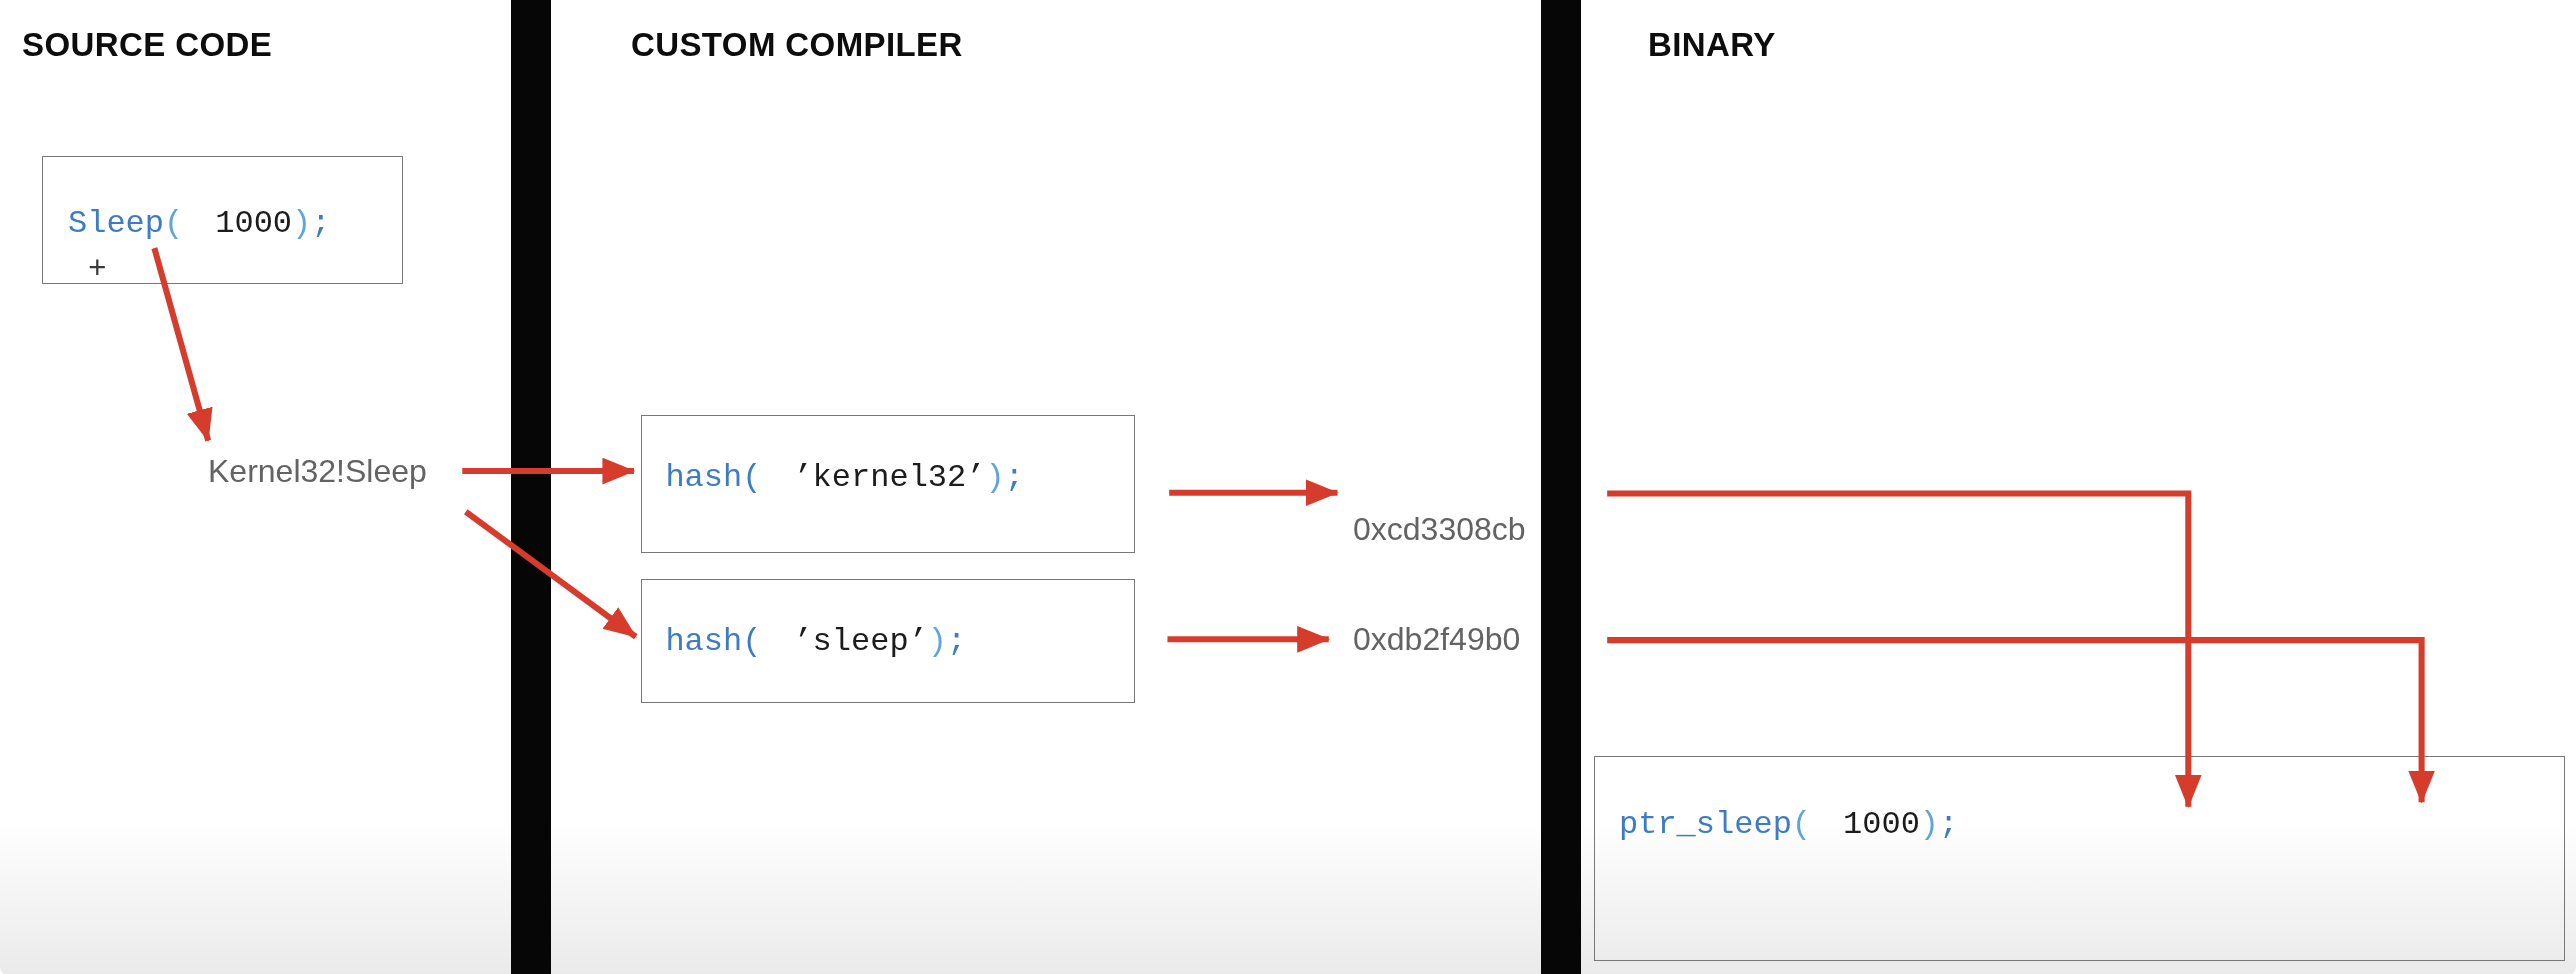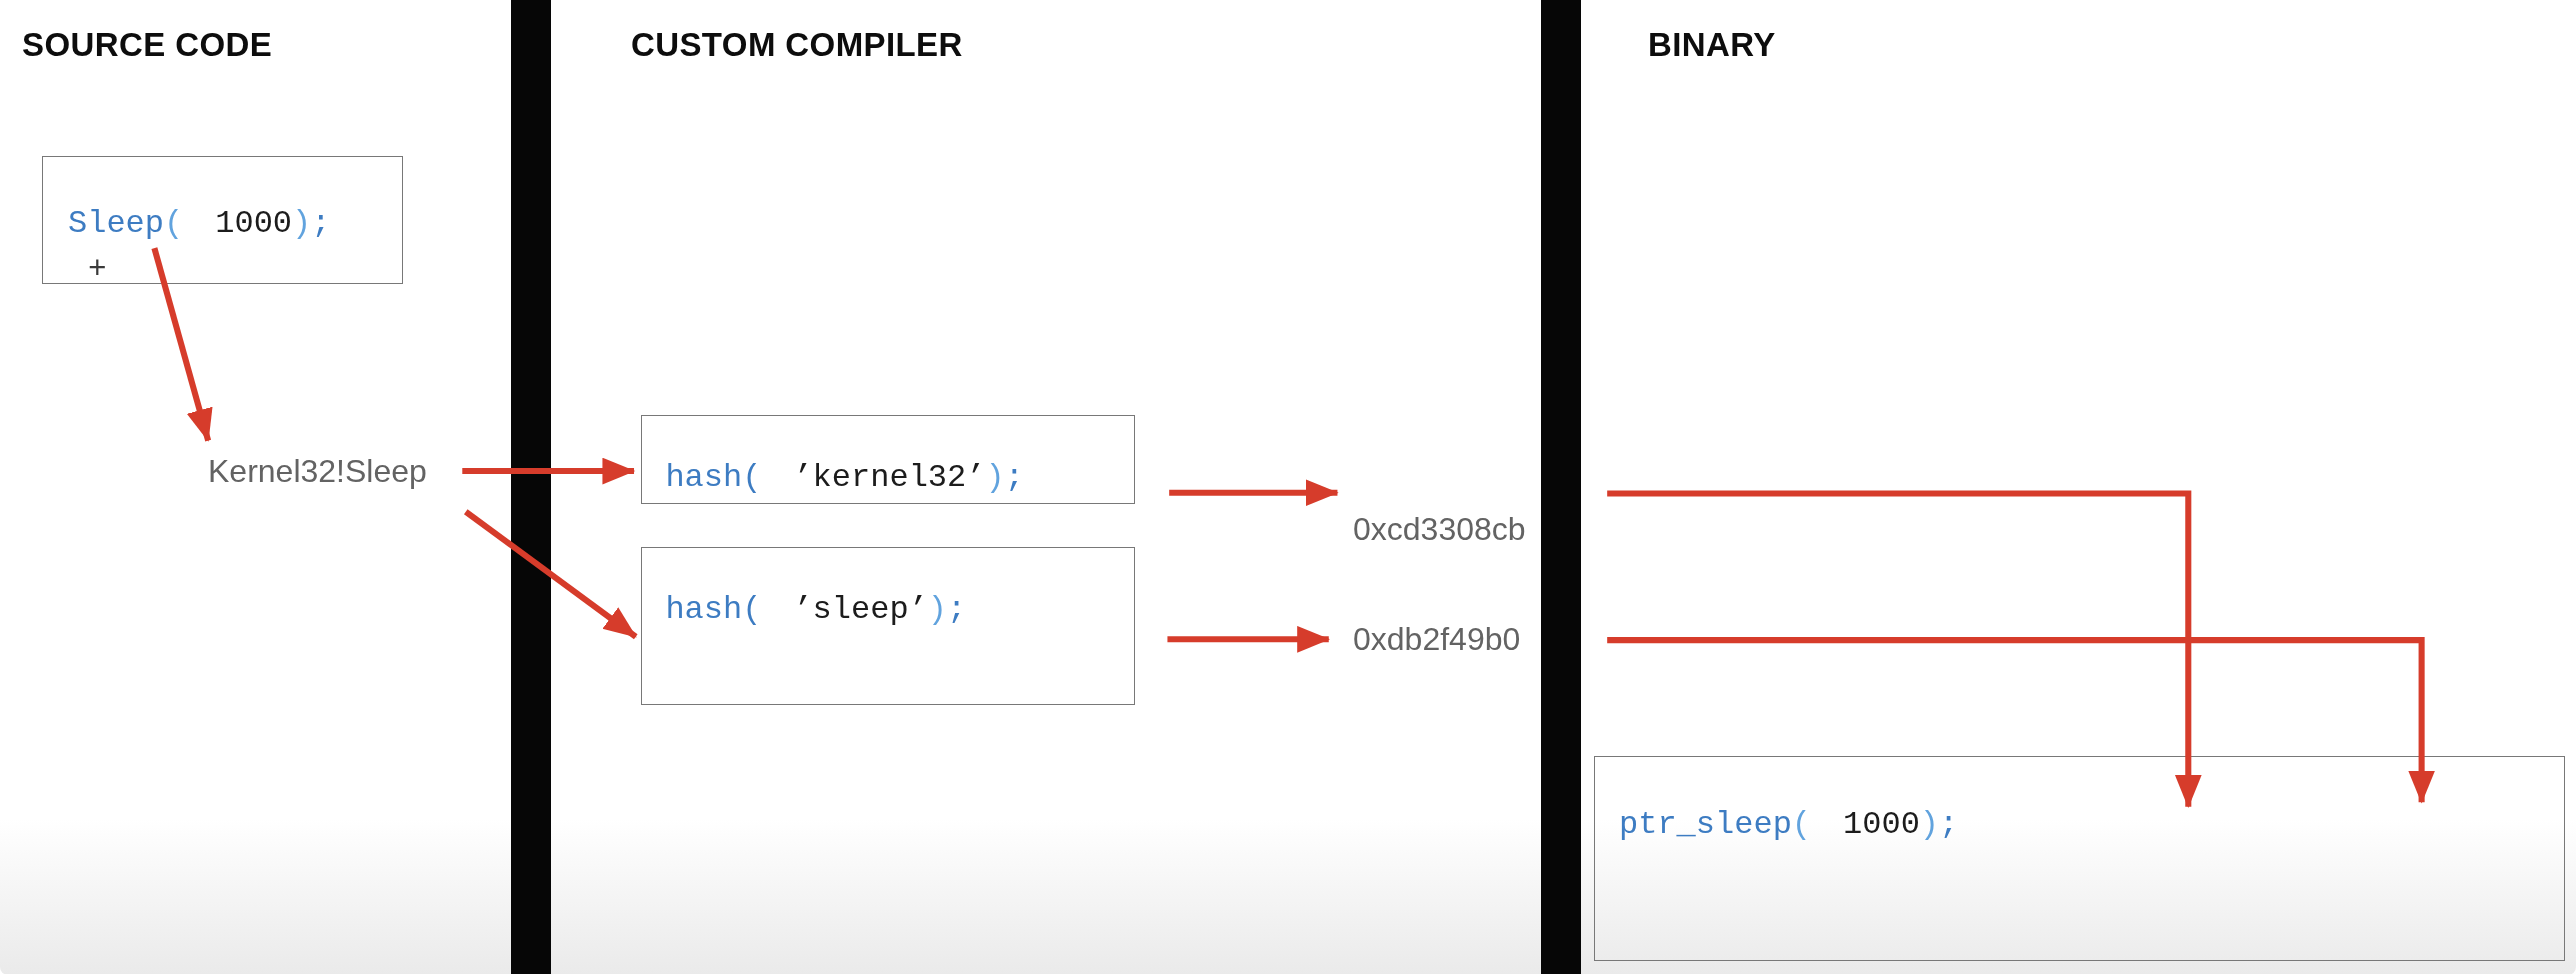--- a/index.html
+++ b/index.html
@@ -37,22 +37,22 @@
   .hdr.h3 { left: 1648px; top: 26px; }
 
   .codebox {
     position: absolute;
     border: 1.7px solid #787878;
     background: transparent;
     box-sizing: border-box;
     z-index: 2;
   }
   .box-sleep  { left: 42px;   top: 156px; width: 361px;  height: 128px; }
-  .box-k32    { left: 641px;  top: 415px; width: 494px;  height: 89px; }
-  .box-slp    { left: 641px;  top: 547px; width: 494px;  height: 158px; }
+  .box-k32    { left: 641px;  top: 415px; width: 494px;  height: 138px; }
+  .box-slp    { left: 641px;  top: 579px; width: 494px;  height: 124px; }
   .box-binary { left: 1594px; top: 756px; width: 971px; height: 205px; }
 
   .mono {
     font-family: "Liberation Mono", monospace;
     font-size: 32px;
     line-height: 38px;
     white-space: pre;
   }
   .tok-b  { color: #3d7cc2; }
   .tok-lb { color: #61a3de; }

